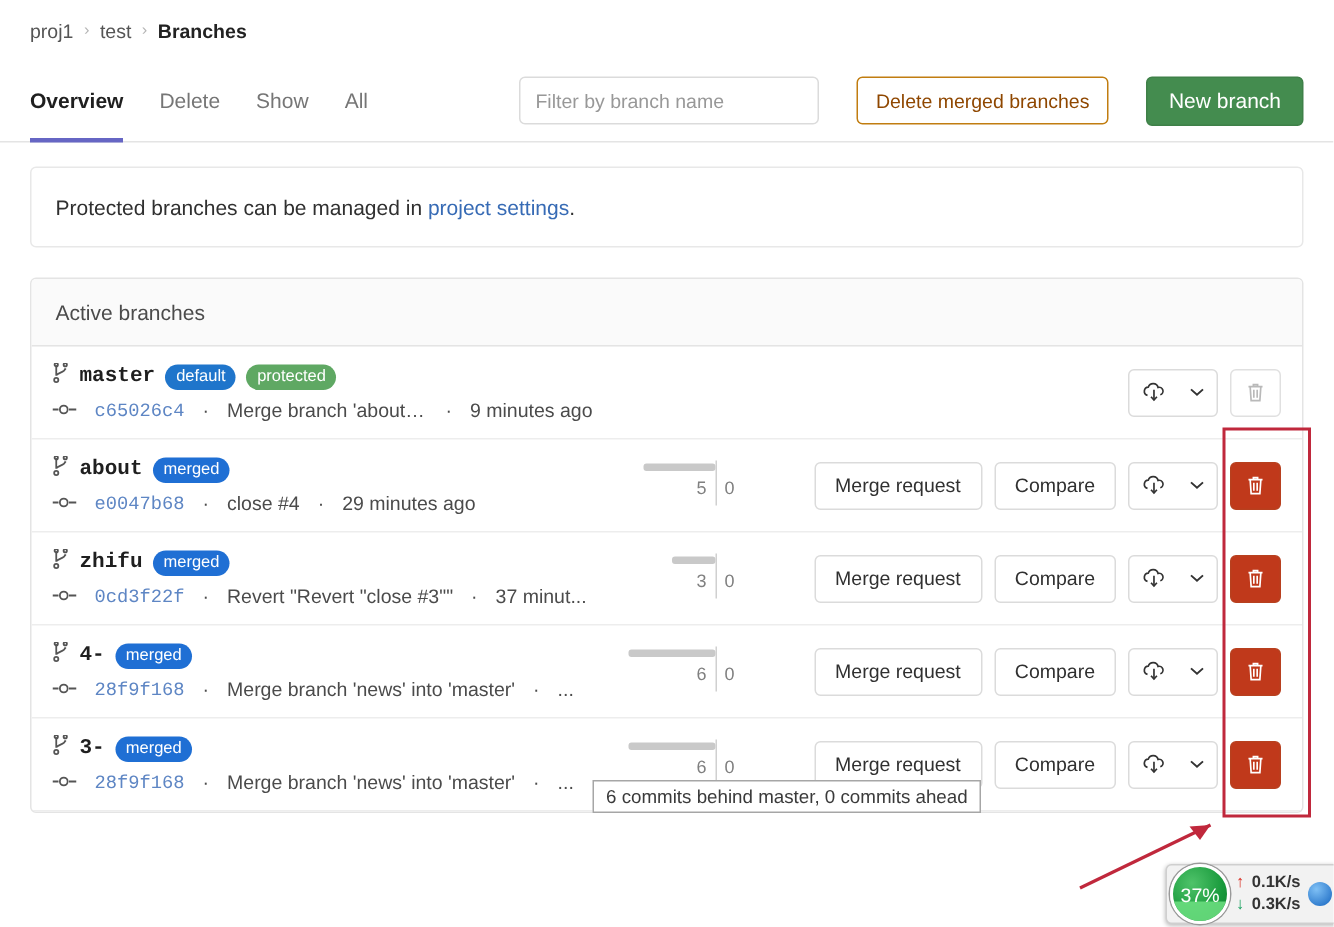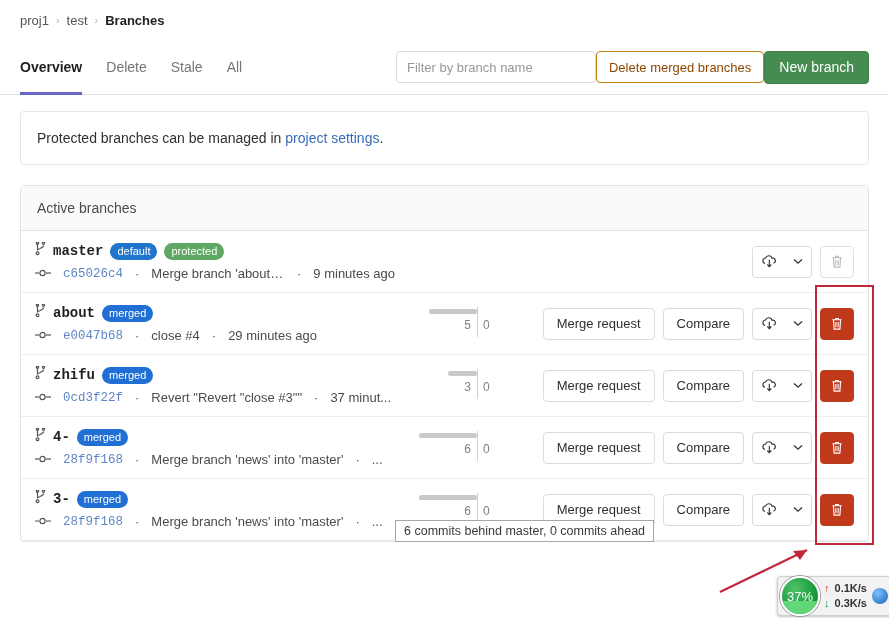--- a/index.html
+++ b/index.html
@@ -45,21 +45,21 @@
   }
   .tab:first-child { padding-left: 0; }
   .tab.active { color: #1f1f1f; font-weight: bold; }
   .tab.active::after {
     content: ""; position: absolute;
     left: 0; right: 12px; bottom: 0;
     height: 3px; background: #6666c4;
   }
   .toolbar-right {
     margin-left: auto;
-    display: flex; align-items: center; gap: 0;
+    display: flex; align-items: center; gap: 25px;
   }
   .filter-input {
     width: 200px; height: 32px;
     border: 1px solid #dbdbdb; border-radius: 4px;
     padding: 0 10px;
     font-size: 13px; color: #303030;
     font-family: "Liberation Sans", sans-serif;
     background: #fff;
   }
   .filter-input::placeholder { color: #989898; }
@@ -263,21 +263,21 @@
 
 <div class="toolbar">
   <div class="tabs">
     <div class="tab active">
       <span>Overview</span>
     </div>
     <div class="tab">
       <span>Delete</span>
     </div>
     <div class="tab">
-      <span>Stale</span>
+      <span>Show</span>
     </div>
     <div class="tab">
       <span>All</span>
     </div>
   </div>
   <div class="toolbar-right">
     <input class="filter-input" type="text" placeholder="Filter by branch name" style="">
     <button class="btn btn-danger-outline">Delete merged branches</button>
     <button class="btn btn-success">New branch</button>
   </div>

